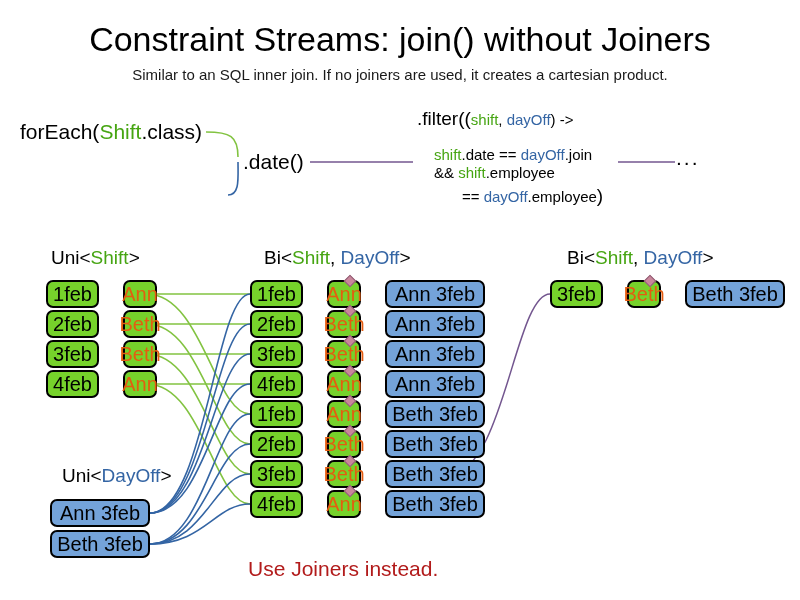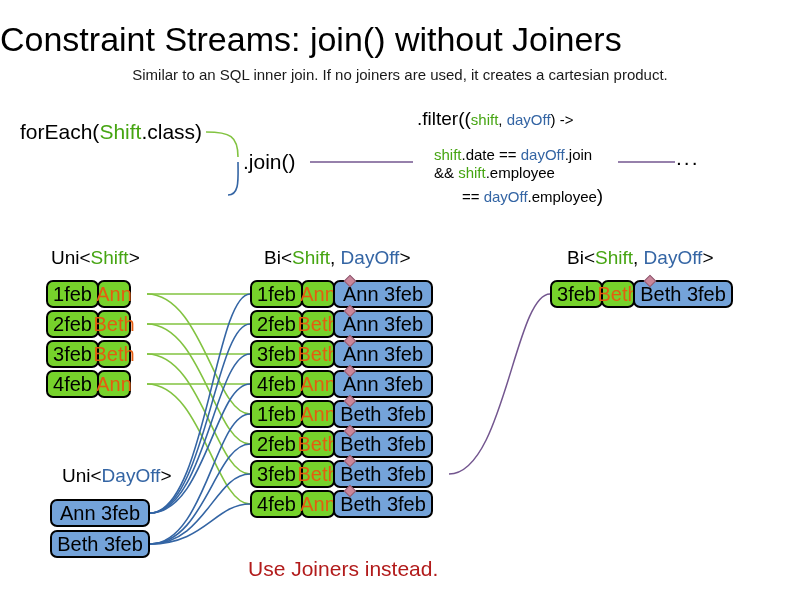--- a/index.html
+++ b/index.html
@@ -1,27 +1,27 @@
 <!DOCTYPE html>
 <html style="--green_box: #76d22b; --blue_box: #74a3d9; --green_text: #46a512; --blue_text: #3465a4; --orange_text: #e55c10; --green_line: #82c341; --blue_line: #3465a4; --purple_line: #73568f; --red_text: #b21b1b; --diamond: #c9879b;"><head>
 <meta charset="utf-8">
 <style>
   html,body{margin:0;padding:0;background:#fff;}
   body{font-family:"Liberation Sans",sans-serif;}
   #stage{position:relative;width:800px;height:600px;background:#ffffff;overflow:hidden;}
   #wires{position:absolute;left:0;top:0;width:800px;height:600px;z-index:1;}
-  .title{position:absolute;top:20px;left:0;width:100%;text-align:left;font-size:34px;color:#000;z-index:2;}
+  .title{position:absolute;top:20px;left:0;width:100%;text-align:center;font-size:34px;color:#000;z-index:2;}
   .subtitle{position:absolute;top:66px;left:0;width:100%;text-align:center;font-size:15px;color:#1a1a1a;z-index:2;}
   .code{position:absolute;font-size:21px;color:#000;white-space:nowrap;z-index:2;line-height:1.15;}
   .code-sm{font-size:15px;}
   .code-md{font-size:19px;}
   .label{position:absolute;font-size:19px;color:#000;white-space:nowrap;z-index:2;}
   .green{color:var(--green_text);}
   .blue{color:var(--blue_text);}
-  .row{position:absolute;display:flex;z-index:2;}
+  .row{position:absolute;display:flex;z-index:2;gap:26px;}
   .cell{box-sizing:border-box;height:28px;border:2px solid #000;border-radius:7px;display:flex;align-items:center;justify-content:center;font-size:20px;line-height:1;background:#fff;}
   .cell-date{width:53px;background:var(--green_box);color:#000;}
   .cell-name{width:34px;margin-left:-2px;background:var(--green_box);color:var(--orange_text);}
   .cell-dayoff{width:100px;margin-left:-2px;background:var(--blue_box);color:#000;}
   .cell-dayoff-single{width:100px;background:var(--blue_box);color:#000;}
   .diamond{position:absolute;width:7px;height:7px;transform:translate(-50%,-50%) rotate(45deg);background:var(--diamond);border:1px solid #8d5a71;z-index:3;}
   .warning{position:absolute;font-size:21px;color:var(--red_text);white-space:nowrap;z-index:2;}
   .wire{fill:none;stroke-width:1.6px;}
   .wire-green{stroke:var(--green_line);}
   .wire-blue{stroke:var(--blue_line);}
@@ -53,21 +53,21 @@
       <path d="M 150 544 C 205 544, 215 444, 250 444" class="wire wire-blue"></path>
       <path d="M 150 544 C 205 544, 215 474, 250 474" class="wire wire-blue"></path>
       <path d="M 150 544 C 205 544, 215 504, 250 504" class="wire wire-blue"></path>
       <path d="M 449 474 C 504 474, 515 294, 550 294" class="wire wire-purple"></path>
     </svg>
 
   <div class="title">Constraint Streams: join() without Joiners</div>
   <div class="subtitle">Similar to an SQL inner join. If no joiners are used, it creates a cartesian product.</div>
 
   <div class="code" style="left:20px;top:120px"><span>forEach(</span><span class="green">Shift</span><span>.class)</span></div>
-  <div class="code" style="left:243px;top:150px">.join()</div>
+  <div class="code" style="left:243px;top:150px">.date()</div>
 
   <div class="code code-sm" style="left:417px;top:108px"><span class="code-md">.filter((</span><span class="green">shift</span><span>, </span><span class="blue">dayOff</span><span>) -&gt;</span></div>
   <div class="code code-sm" style="left:434px;top:146px"><span class="green">shift</span><span>.date == </span><span class="blue">dayOff</span><span>.join</span></div>
   <div class="code code-sm" style="left:434px;top:164px"><span>&amp;&amp; </span><span class="green">shift</span><span>.employee</span></div>
   <div class="code code-sm" style="left:462px;top:185px"><span>== </span><span class="blue">dayOff</span><span>.employee</span><span class="code-md">)</span></div>
   <div class="code" style="left:676px;top:146px;letter-spacing:2px">...</div>
 
   <div class="label" style="left:51px;top:247px"><span>Uni&lt;</span><span class="green">Shift</span><span>&gt;</span></div>
   <div class="label" style="left:264px;top:247px"><span>Bi&lt;</span><span class="green">Shift</span><span>, </span><span class="blue">DayOff</span><span>&gt;</span></div>
   <div class="label" style="left:567px;top:247px"><span>Bi&lt;</span><span class="green">Shift</span><span>, </span><span class="blue">DayOff</span><span>&gt;</span></div>

